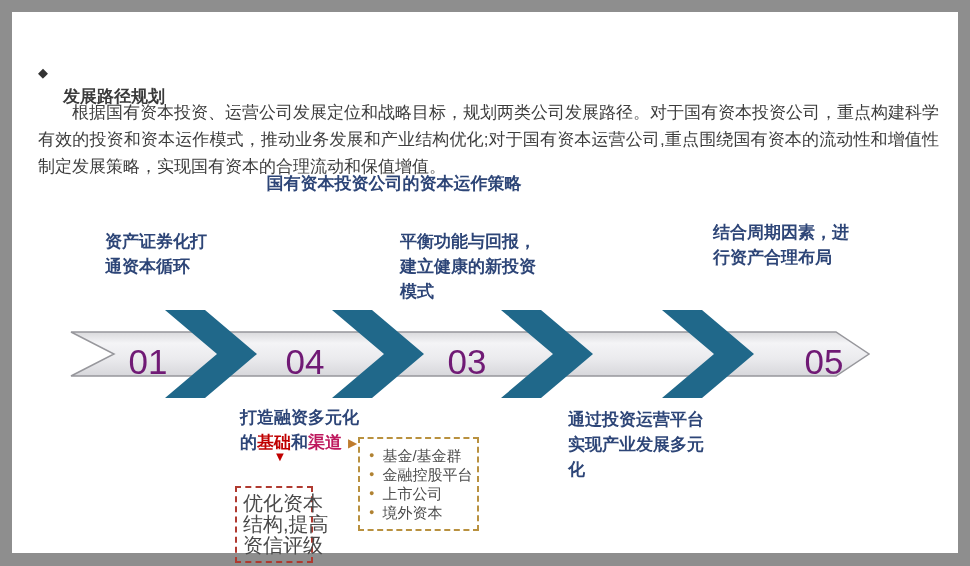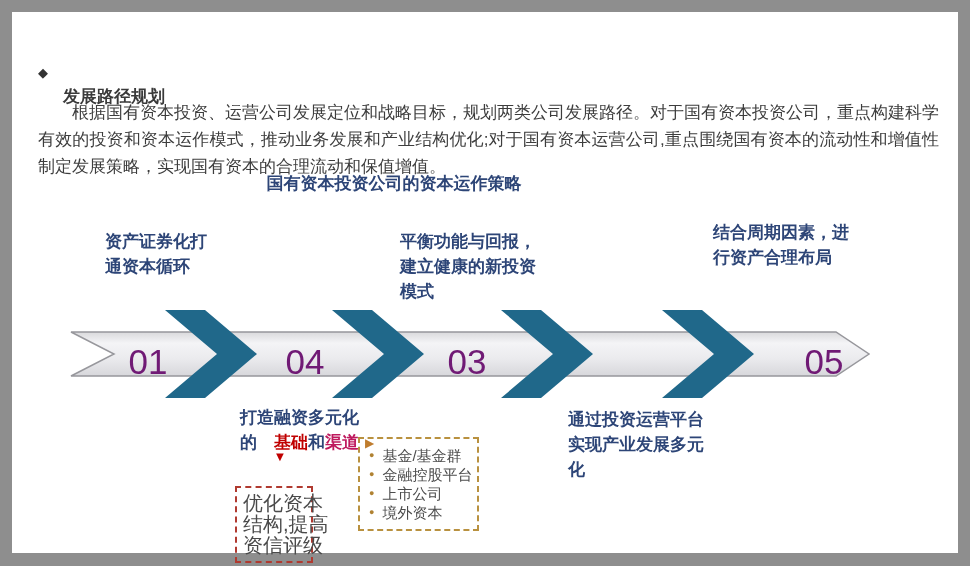--- a/index.html
+++ b/index.html
@@ -35,21 +35,21 @@
 
   
   .callout { font-size:17px; font-weight:bold; color:#2d4577; line-height:25px; }
   .callout .ln { display:block; }
   .co1 { left:93px;  top:217px; }
   .co3 { left:388px; top:217px; }
   .co5 { left:701px; top:208px; }
   .co2 { left:228px; top:393px; line-height:25px; }
   .co4 { left:556px; top:395px; }
 
-  .seg-red  { color:#c00000;padding-left:17px; }
+  .seg-red  { color:#c00000; }
   .seg-gold { color:#be185d; }
   .arrow-right { color:#bf7c2e; font-size:12px; margin-left:6px; vertical-align:1px; }
   .arrow-down {
     left:253px; top:438px; width:30px; text-align:center;
     color:#c00000; font-size:13px; line-height:14px;
   }
 
   
   .band   { left:58px;  top:319px; width:800px; height:46px; }
   .chev   { top:298px; width:92px; height:88px; }

